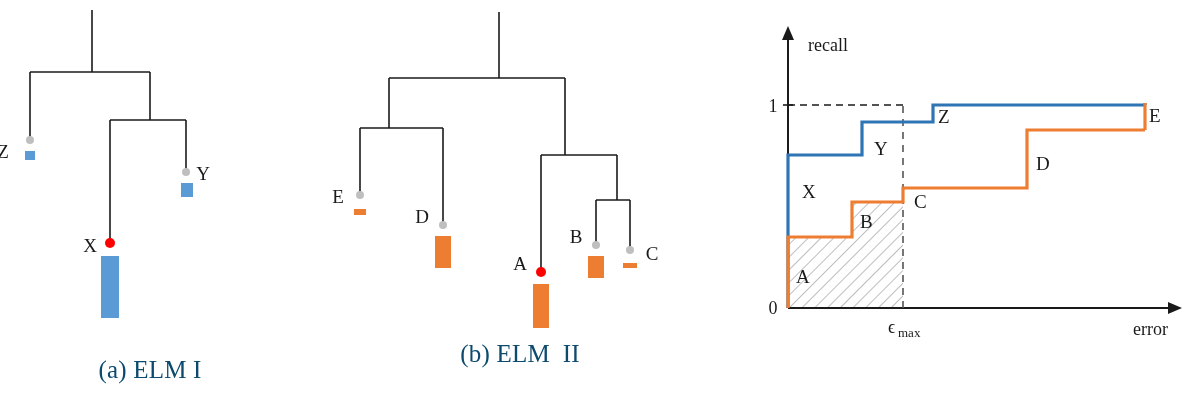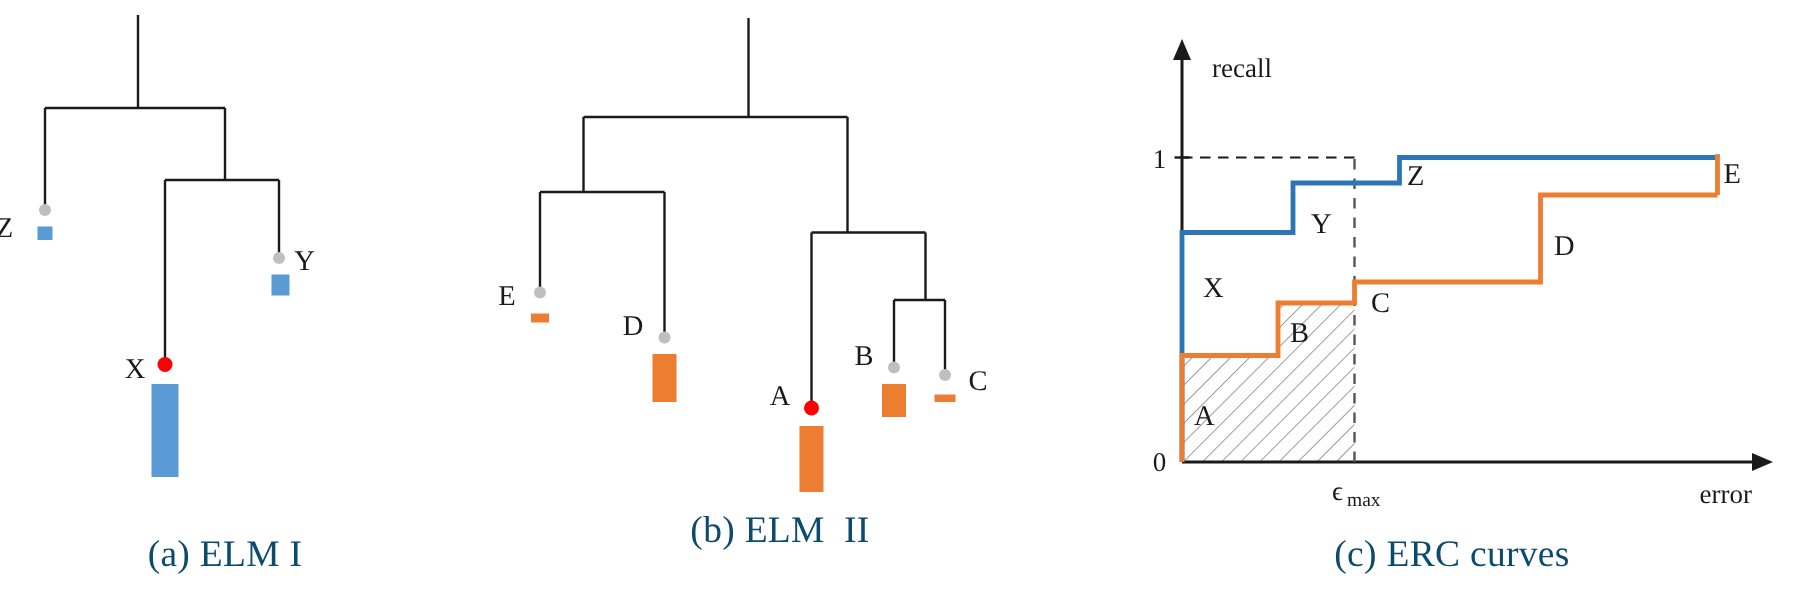--- a/index.html
+++ b/index.html
@@ -222,16 +222,15 @@
       <text class="curve-label" x="62" y="198" text-anchor="start">X</text>
       <text class="curve-label" x="134" y="155" text-anchor="start">Y</text>
       <text class="curve-label" x="198" y="123" text-anchor="start">Z</text>
 
       <text class="curve-label" x="56" y="283" text-anchor="start">A</text>
       <text class="curve-label" x="120" y="228" text-anchor="start">B</text>
       <text class="curve-label" x="174" y="208" text-anchor="start">C</text>
       <text class="curve-label" x="296" y="170" text-anchor="start">D</text>
       <text class="curve-label" x="409" y="122" text-anchor="start">E</text>
     </svg>
-    <div class="caption" id="caption-c">(c) ERC curves</div>
   </div>
 
 </div>
 
 </body></html>

